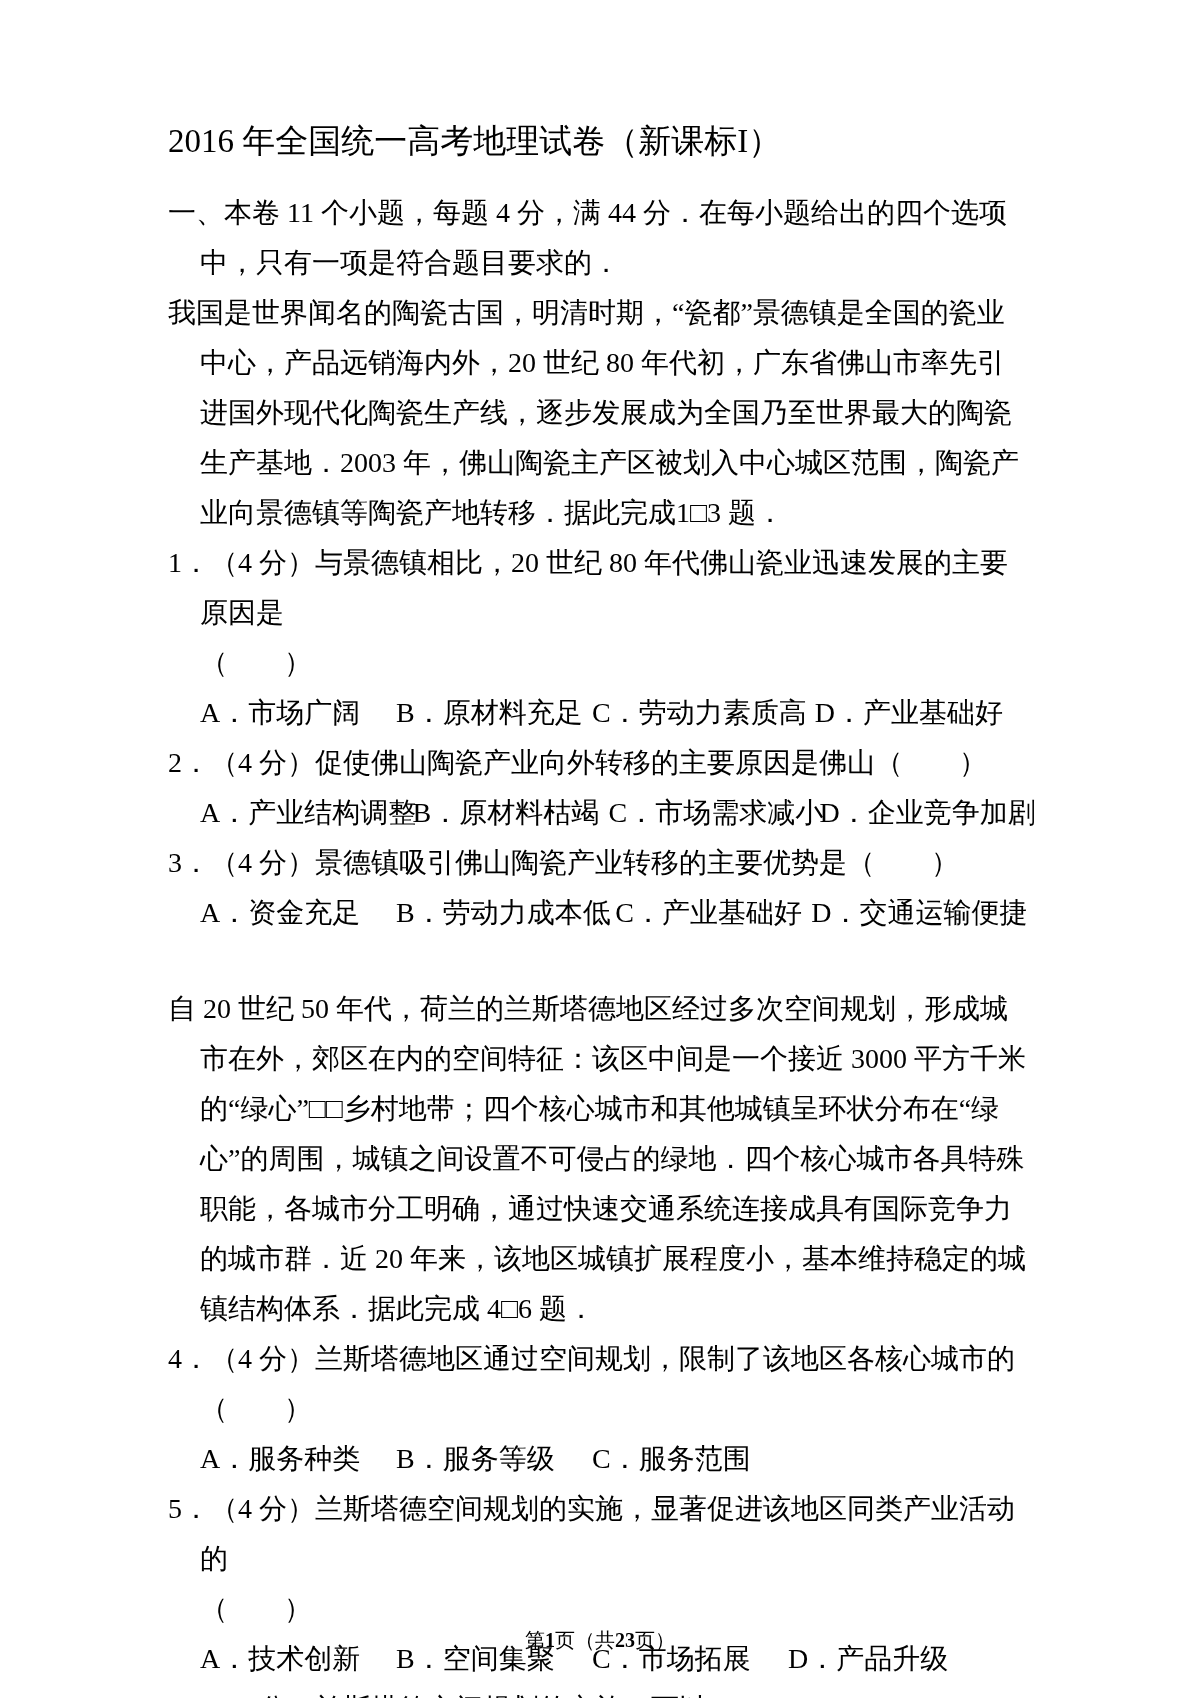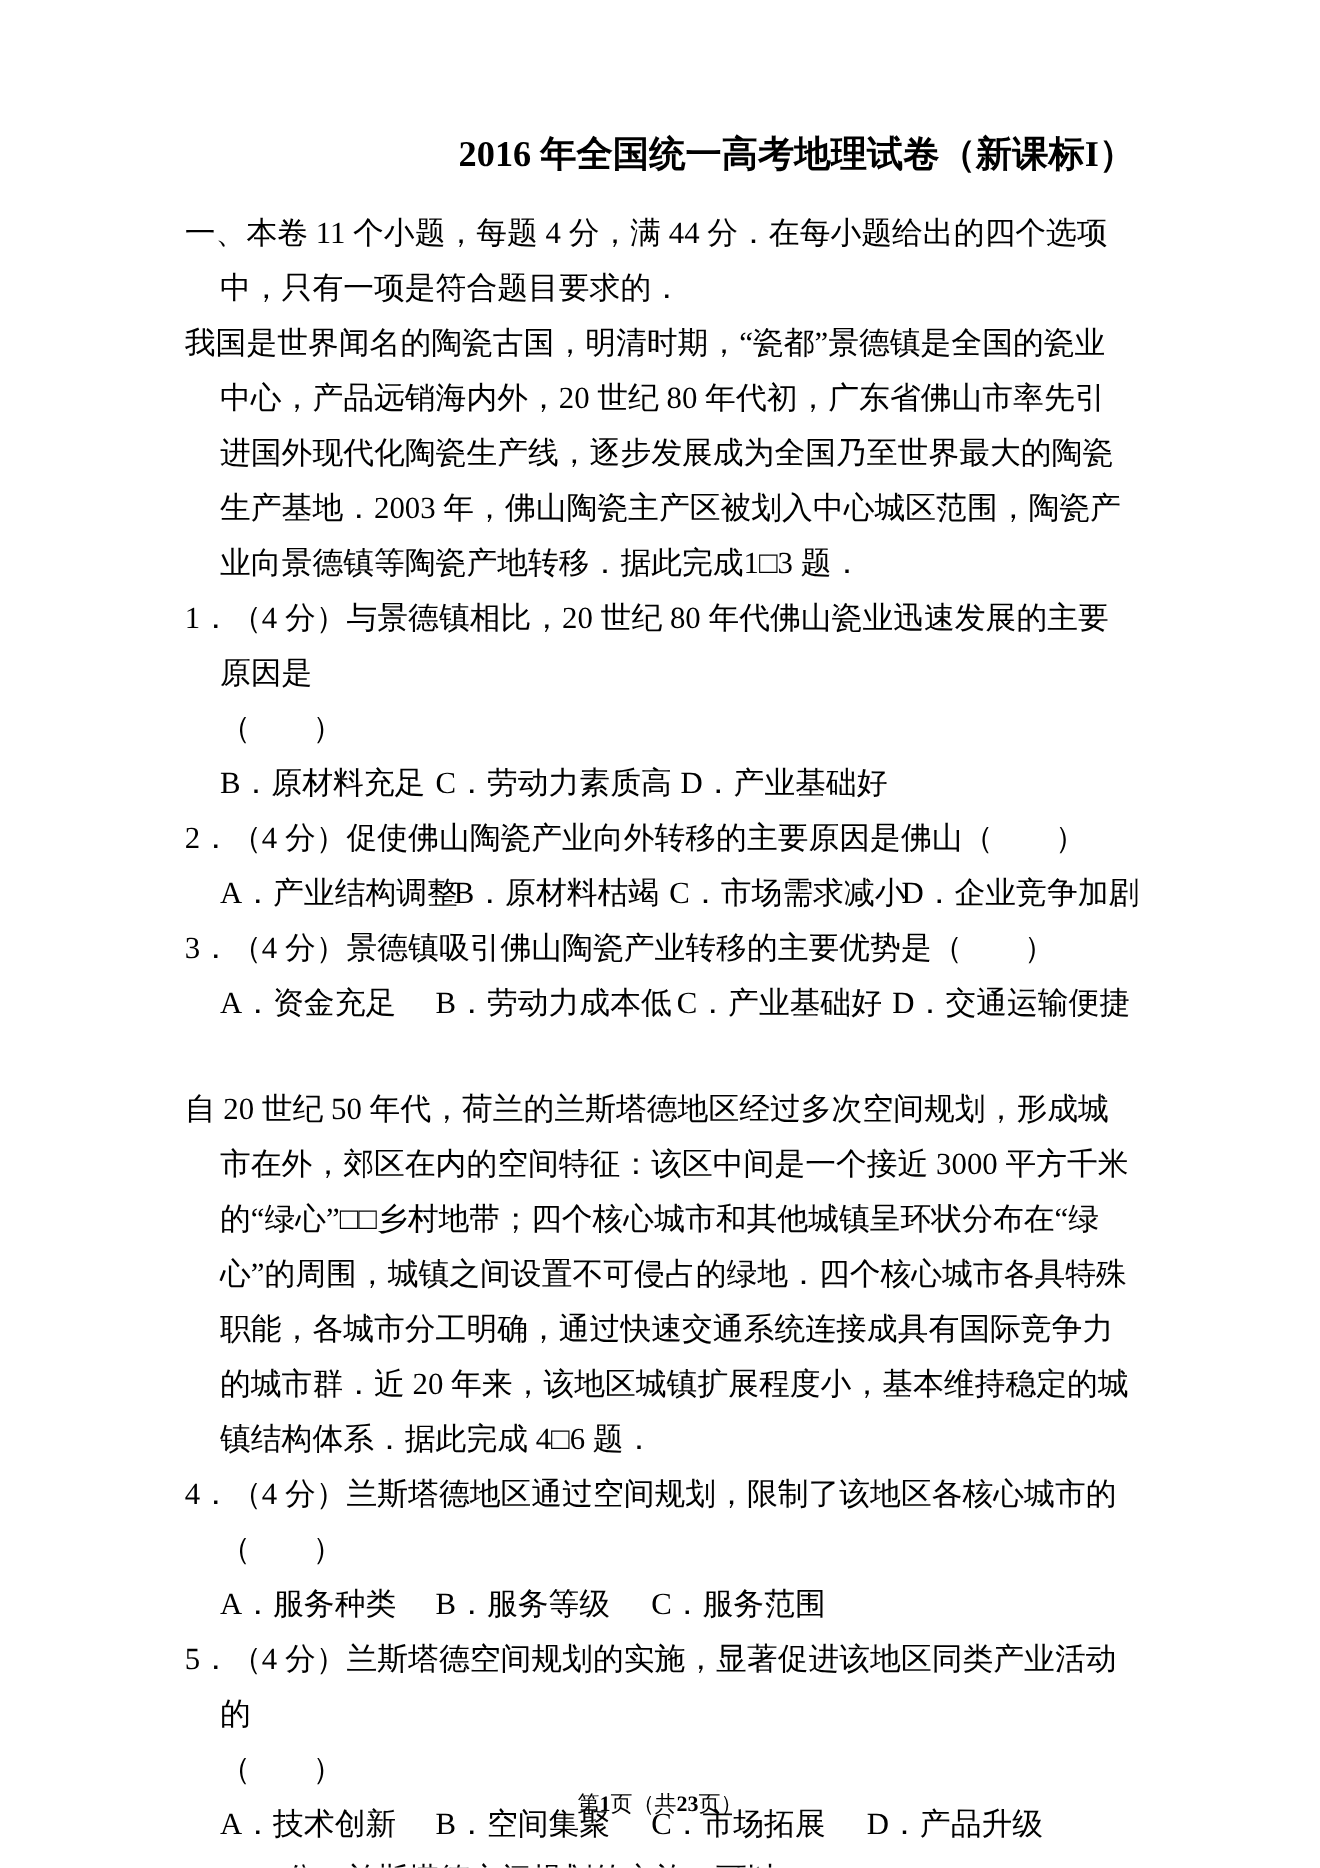--- a/index.html
+++ b/index.html
@@ -15,22 +15,22 @@
     background: #ffffff;
     box-sizing: border-box;
     padding: 118px 168px 0 168px;
     font-family: "Liberation Serif", "DejaVu Serif", serif;
     color: #000000;
     font-size: 28px;
     overflow: hidden;
   }
   .title {
     font-size: 33px;
-    font-weight: bold;
-    text-align: right;
+    font-weight: normal;
+    text-align: left;
     margin: 0 0 22px 0;
     line-height: 1.45;
   }
   .content-line,
   .hang {
     line-height: 50px;
   }
   .hang {
     padding-left: 32px;
     text-indent: -32px;
@@ -84,20 +84,21 @@
   <h1 class="title">2016 年全国统一高考地理试卷（新课标I）</h1>
 
   <div class="section-heading hang">一、本卷 11 个小题，每题 4 分，满 44 分．在每小题给出的四个选项中，只有一项是符合题目要求的．</div>
 
   <div class="passage hang">我国是世界闻名的陶瓷古国，明清时期，“瓷都”景德镇是全国的瓷业中心，产品远销海内外，20 世纪 80 年代初，广东省佛山市率先引进国外现代化陶瓷生产线，逐步发展成为全国乃至世界最大的陶瓷生产基地．2003 年，佛山陶瓷主产区被划入中心城区范围，陶瓷产业向景德镇等陶瓷产地转移．据此完成1□3 题．</div>
 
   <div class="question">
     <div class="hang">1．（4 分）与景德镇相比，20 世纪 80 年代佛山瓷业迅速发展的主要原因是</div>
     <div class="stem2">（　　）</div>
     <div class="options">
+      <span class="opt">A．市场广阔</span>
       <span class="opt">B．原材料充足</span>
       <span class="opt">C．劳动力素质高</span>
       <span class="opt">D．产业基础好</span>
     </div>
   </div>
 
   <div class="question">
     <div class="hang">2．（4 分）促使佛山陶瓷产业向外转移的主要原因是佛山（　　）</div>
     <div class="options">
       <span class="opt">A．产业结构调整</span>

